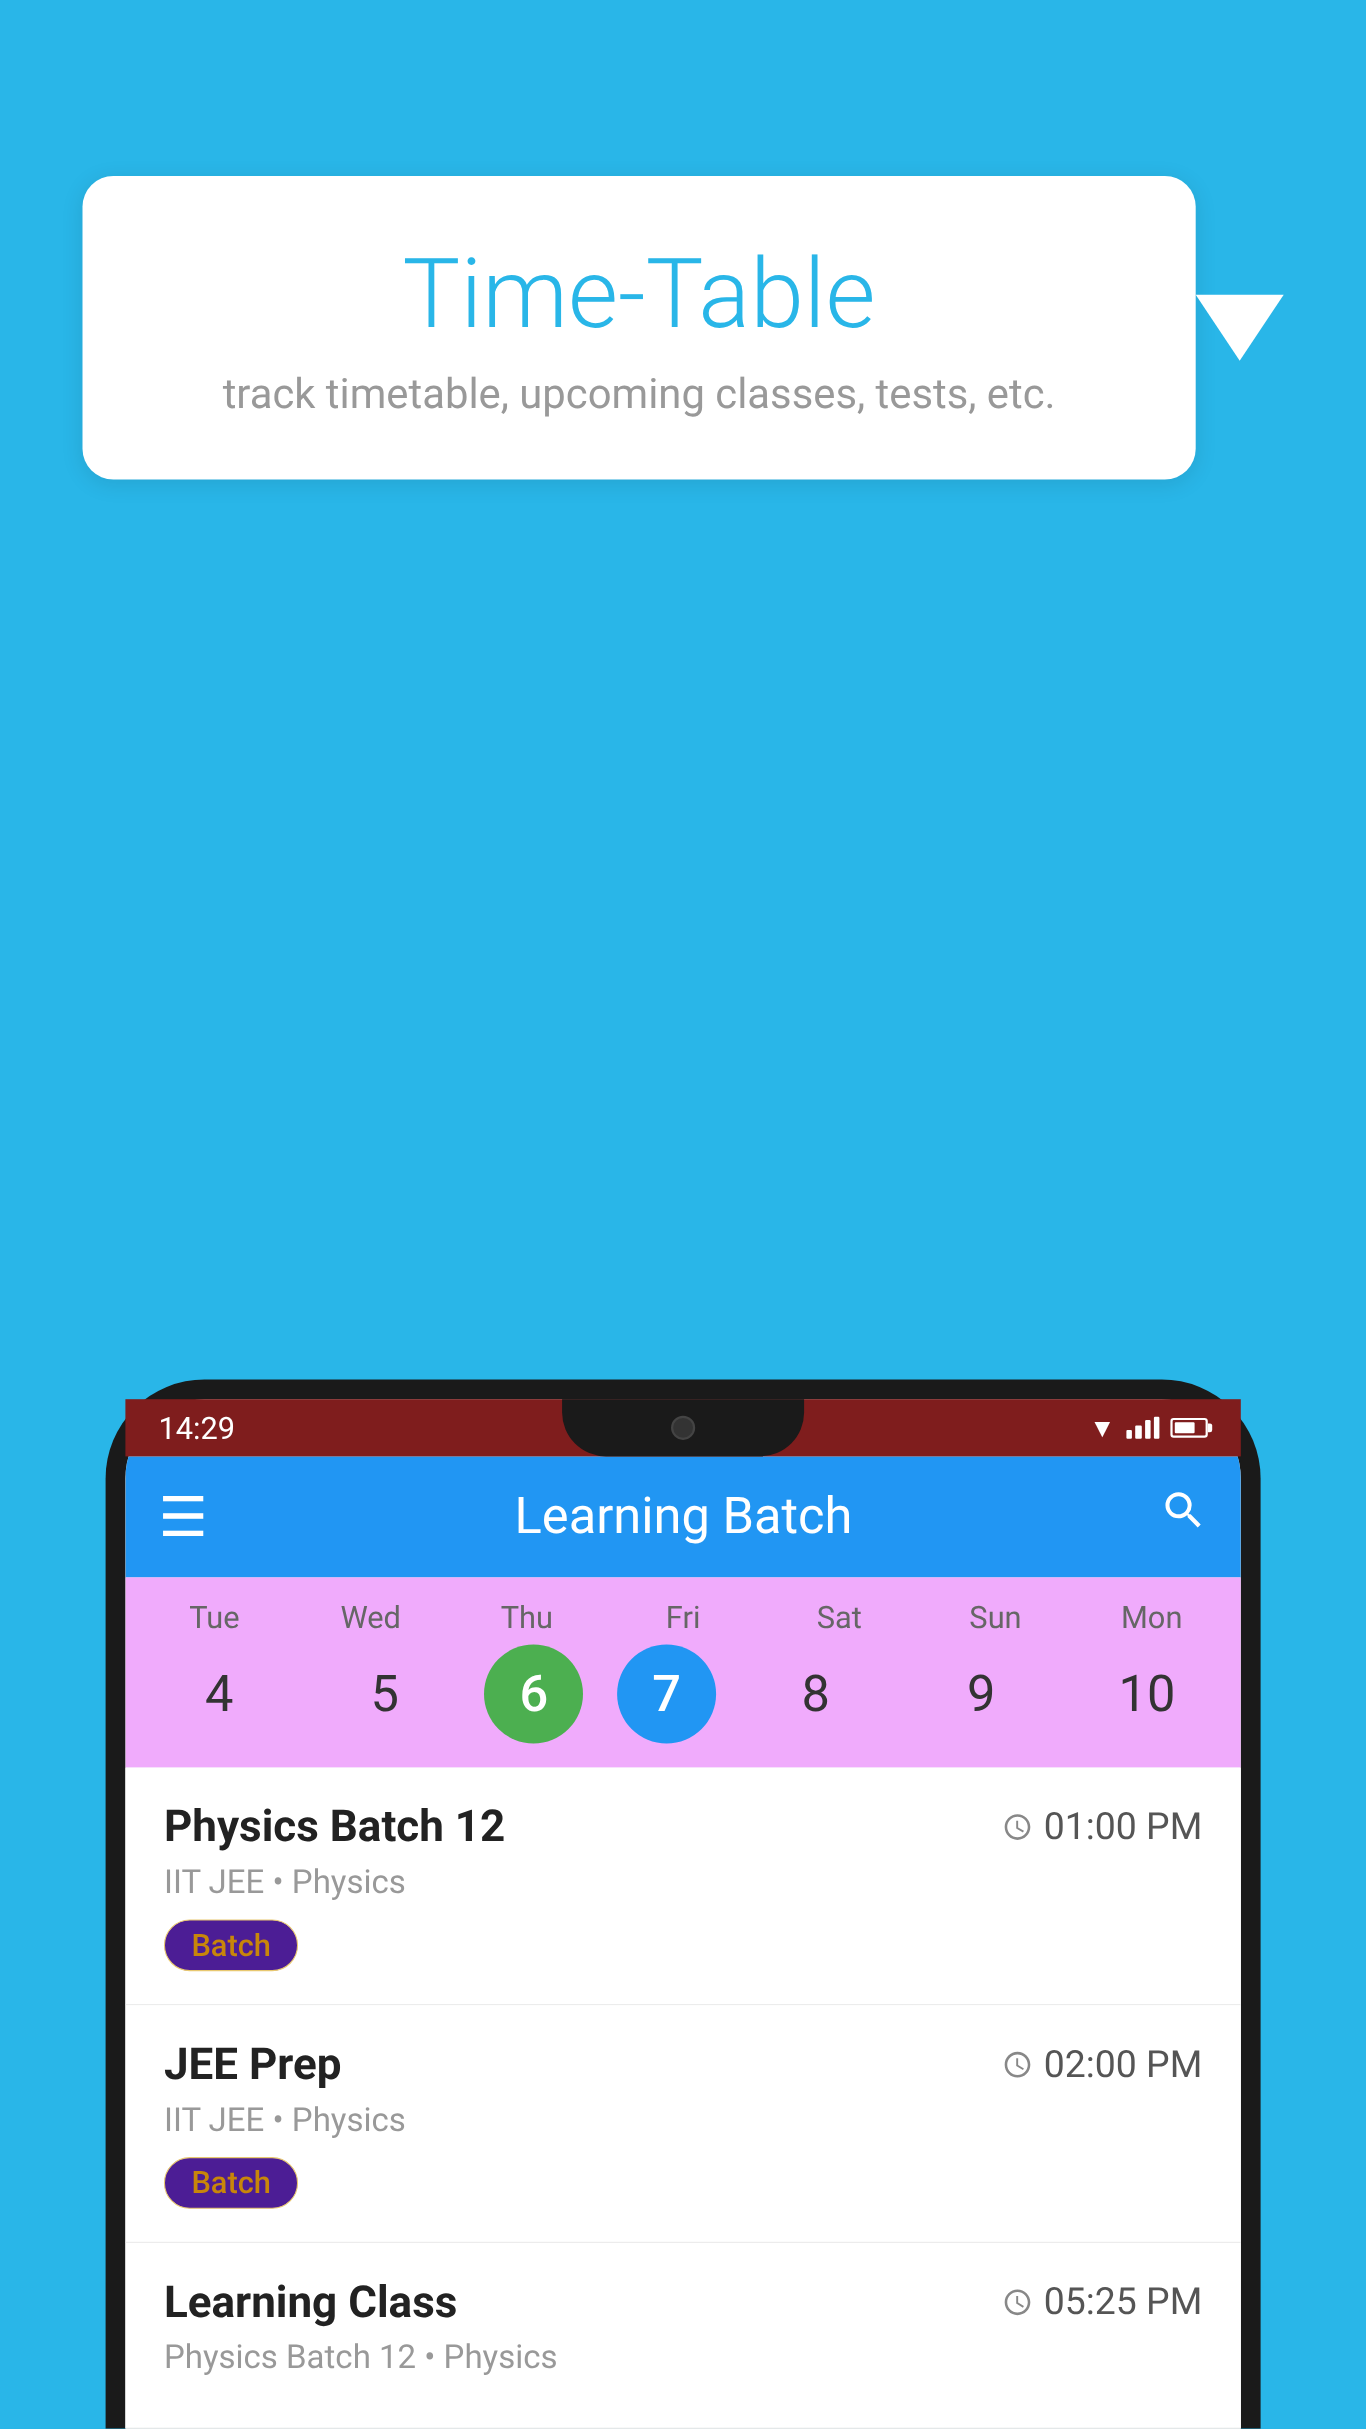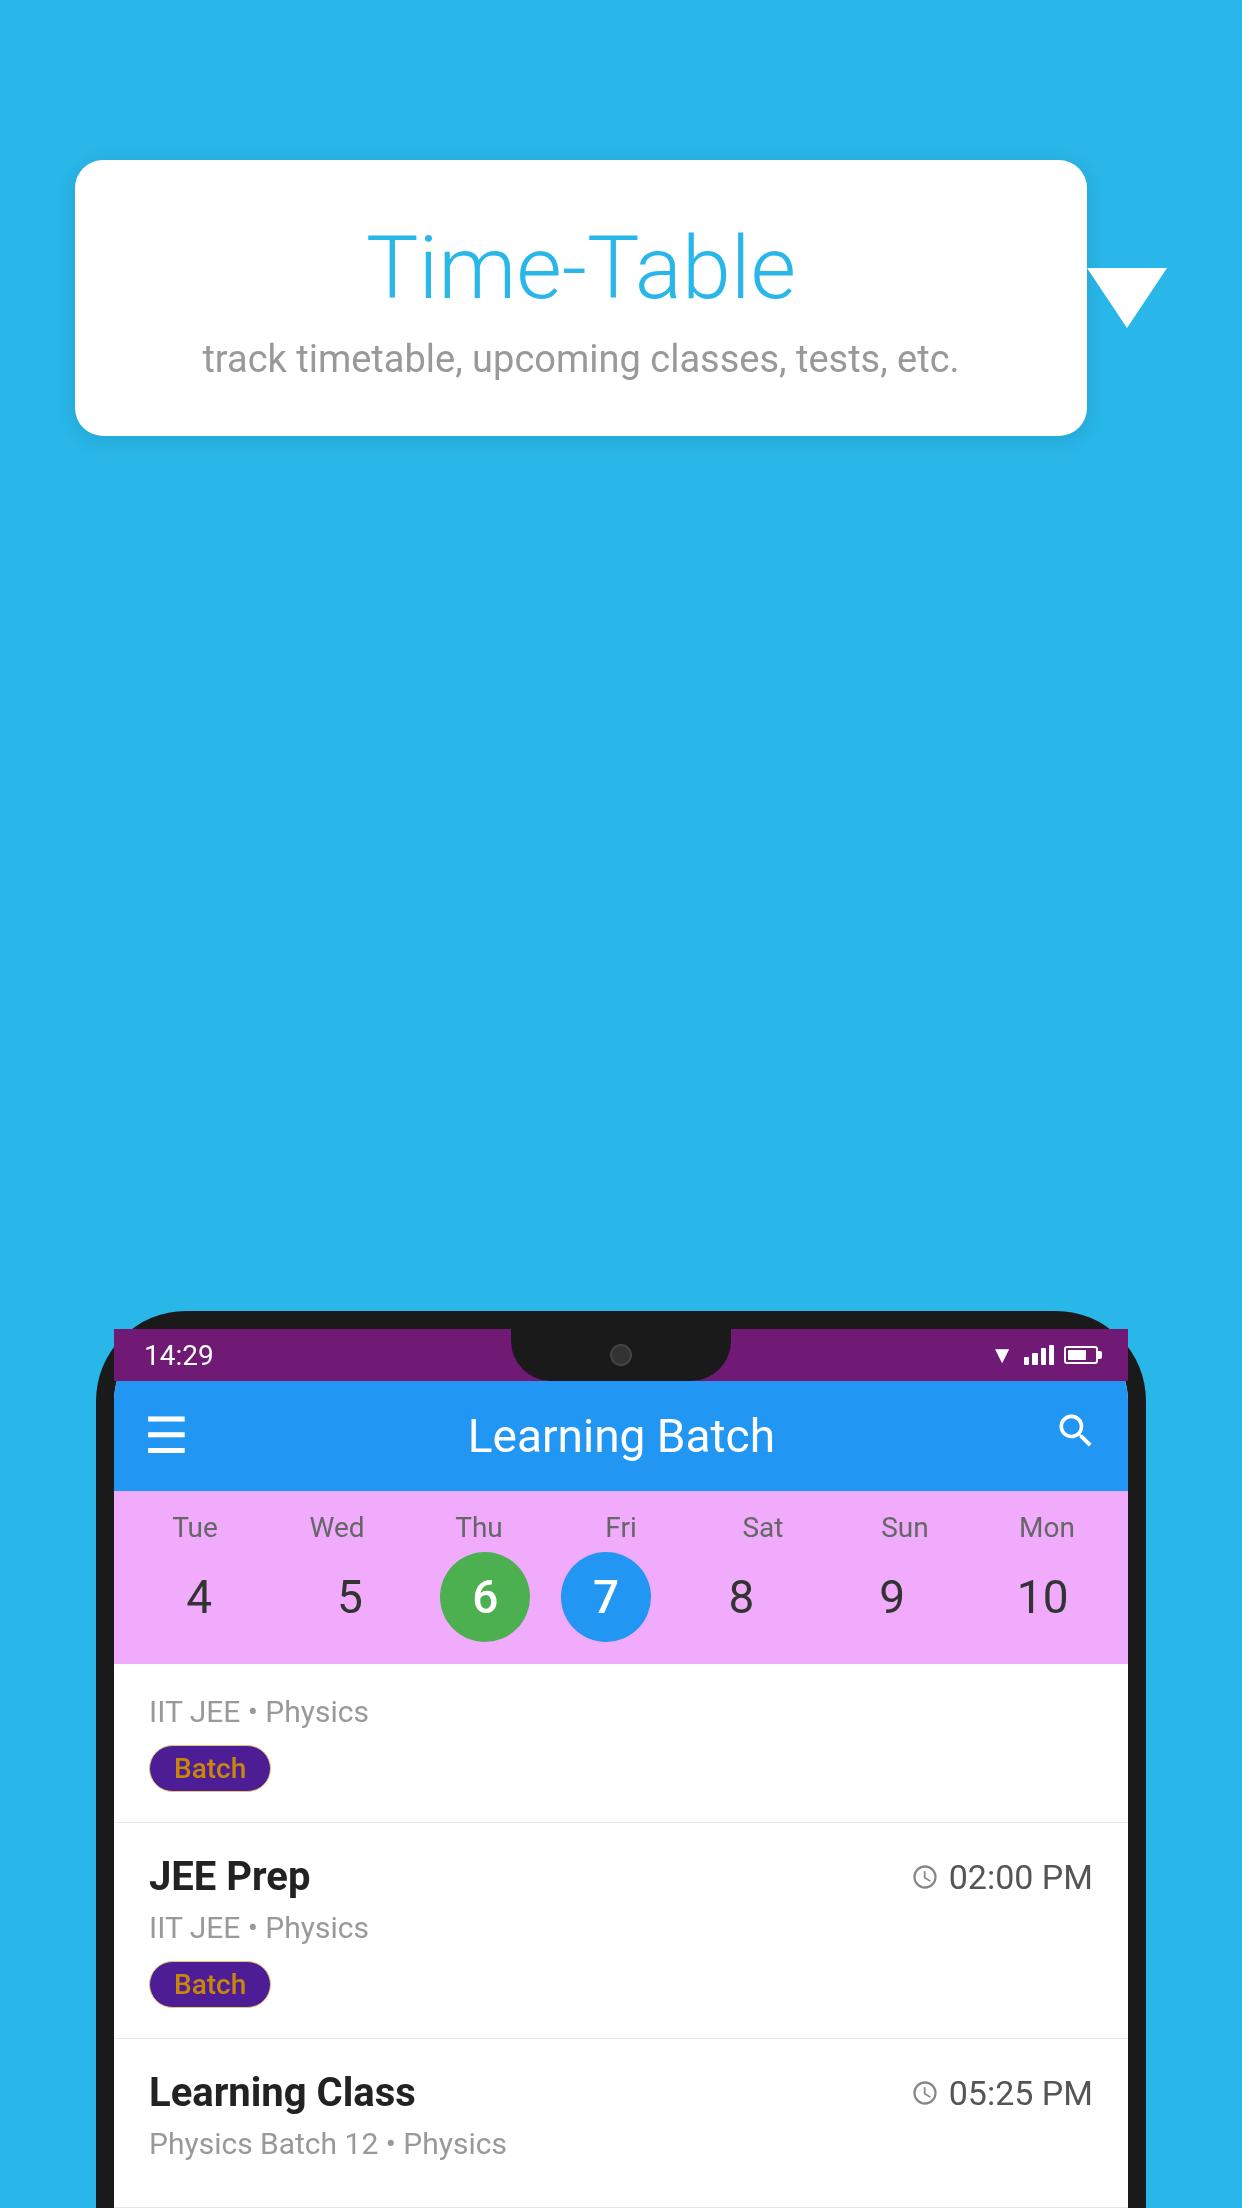--- a/index.html
+++ b/index.html
@@ -63,21 +63,21 @@
       border-radius: 90px 90px 0 0;
       padding: 18px 18px 0;
       position: relative;
     }
     .phone-notch-area {
       position: absolute;
       top: 18px;
       left: 18px;
       right: 18px;
       height: 52px;
-      background: #701a75;
+      background: #7f1d1d;
       display: flex;
       align-items: center;
       justify-content: space-between;
       padding: 0 30px;
       z-index: 10;
     }
     .phone-time {
       color: white;
       font-size: 28px;
       font-weight: 400;
@@ -342,20 +342,29 @@
           <div class="day-number selected">7</div>
           <div class="day-number">8</div>
           <div class="day-number">9</div>
           <div class="day-number">10</div>
         </div>
       </div>
 
       <div class="schedule-list">
 
         <div class="schedule-item">
+          <div class="schedule-item-header">
+            <span class="schedule-item-title">Physics Batch 12</span>
+            <span class="schedule-item-time">
+              <svg width="28" height="28" viewBox="0 0 24 24" fill="#888">
+                  <path d="M11.99 2C6.47 2 2 6.48 2 12s4.47 10 9.99 10C17.52 22 22 17.52 22 12S17.52 2 11.99 2zM12 20c-4.42 0-8-3.58-8-8s3.58-8 8-8 8 3.58 8 8-3.58 8-8 8zm.5-13H11v6l5.25 3.15.75-1.23-4.5-2.67V7z"></path>
+                </svg>
+              01:00 PM
+            </span>
+          </div>
           <div class="schedule-item-subtitle">IIT JEE • Physics</div>
           <span class="batch-badge">Batch</span>
         </div>
 
         <div class="schedule-item">
           <div class="schedule-item-header">
             <span class="schedule-item-title">JEE Prep</span>
             <span class="schedule-item-time">
               <svg width="28" height="28" viewBox="0 0 24 24" fill="#888">
                   <path d="M11.99 2C6.47 2 2 6.48 2 12s4.47 10 9.99 10C17.52 22 22 17.52 22 12S17.52 2 11.99 2zM12 20c-4.42 0-8-3.58-8-8s3.58-8 8-8 8 3.58 8 8-3.58 8-8 8zm.5-13H11v6l5.25 3.15.75-1.23-4.5-2.67V7z"></path>

